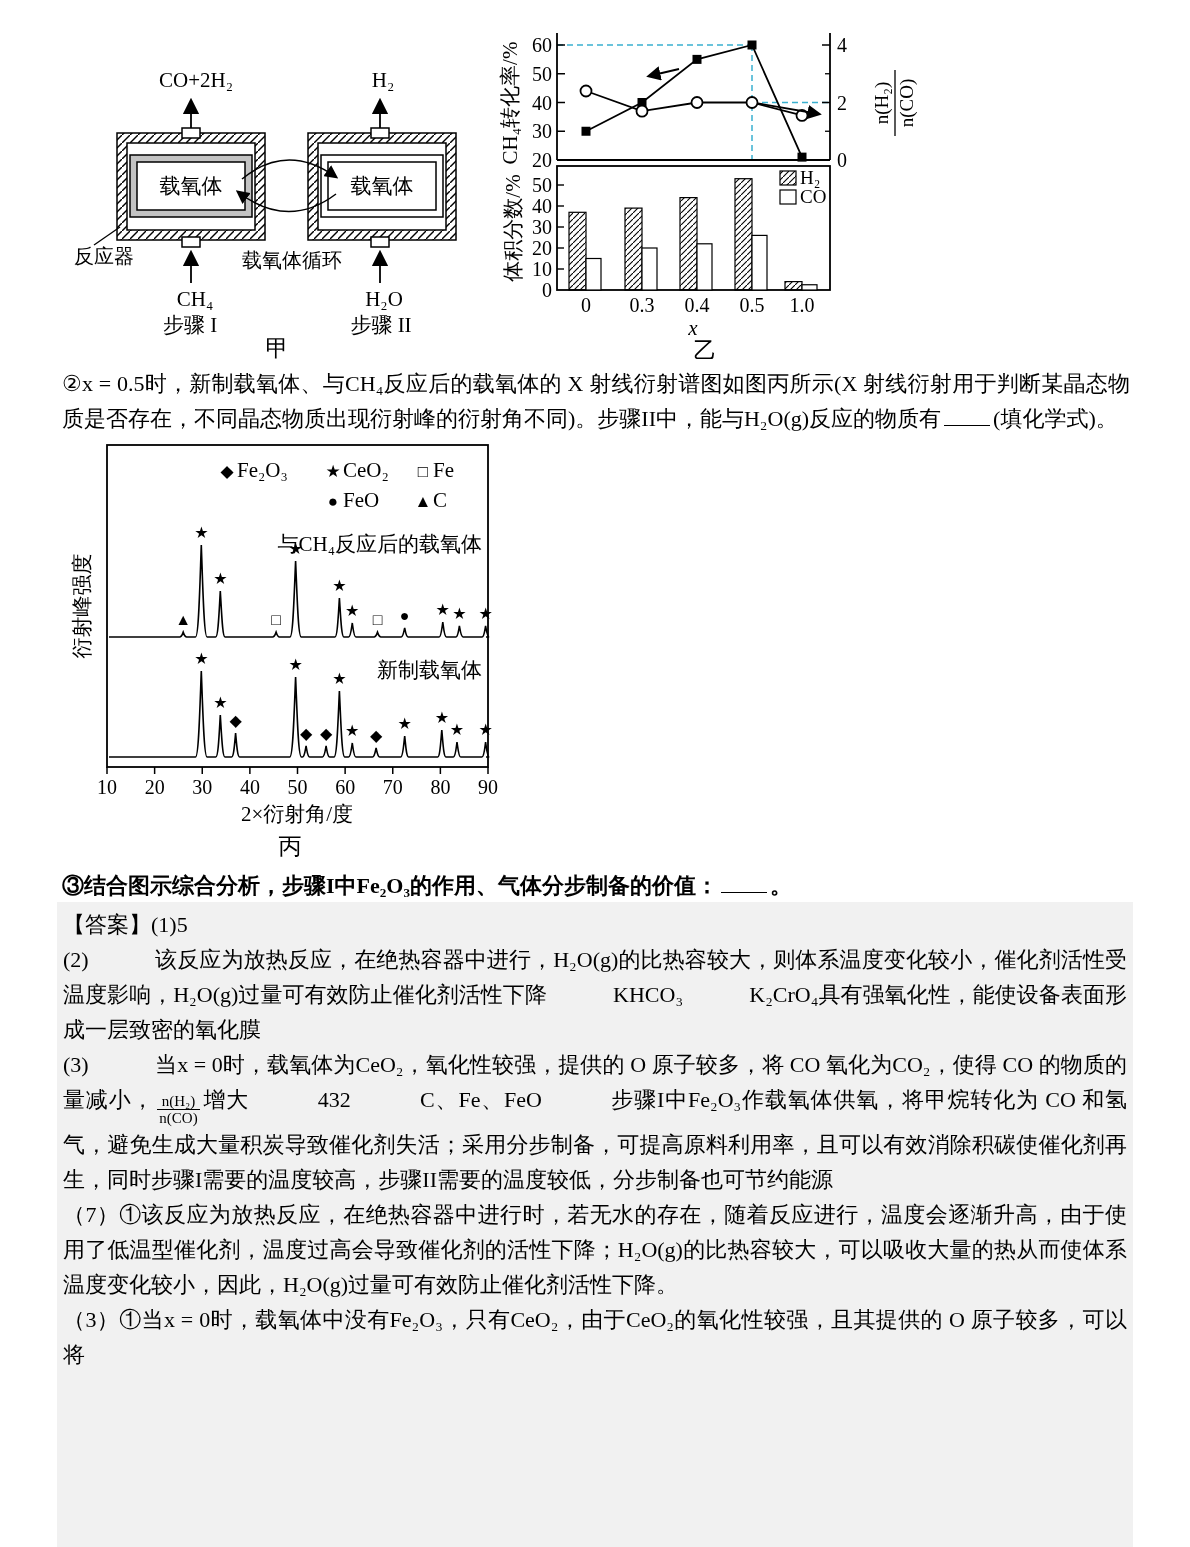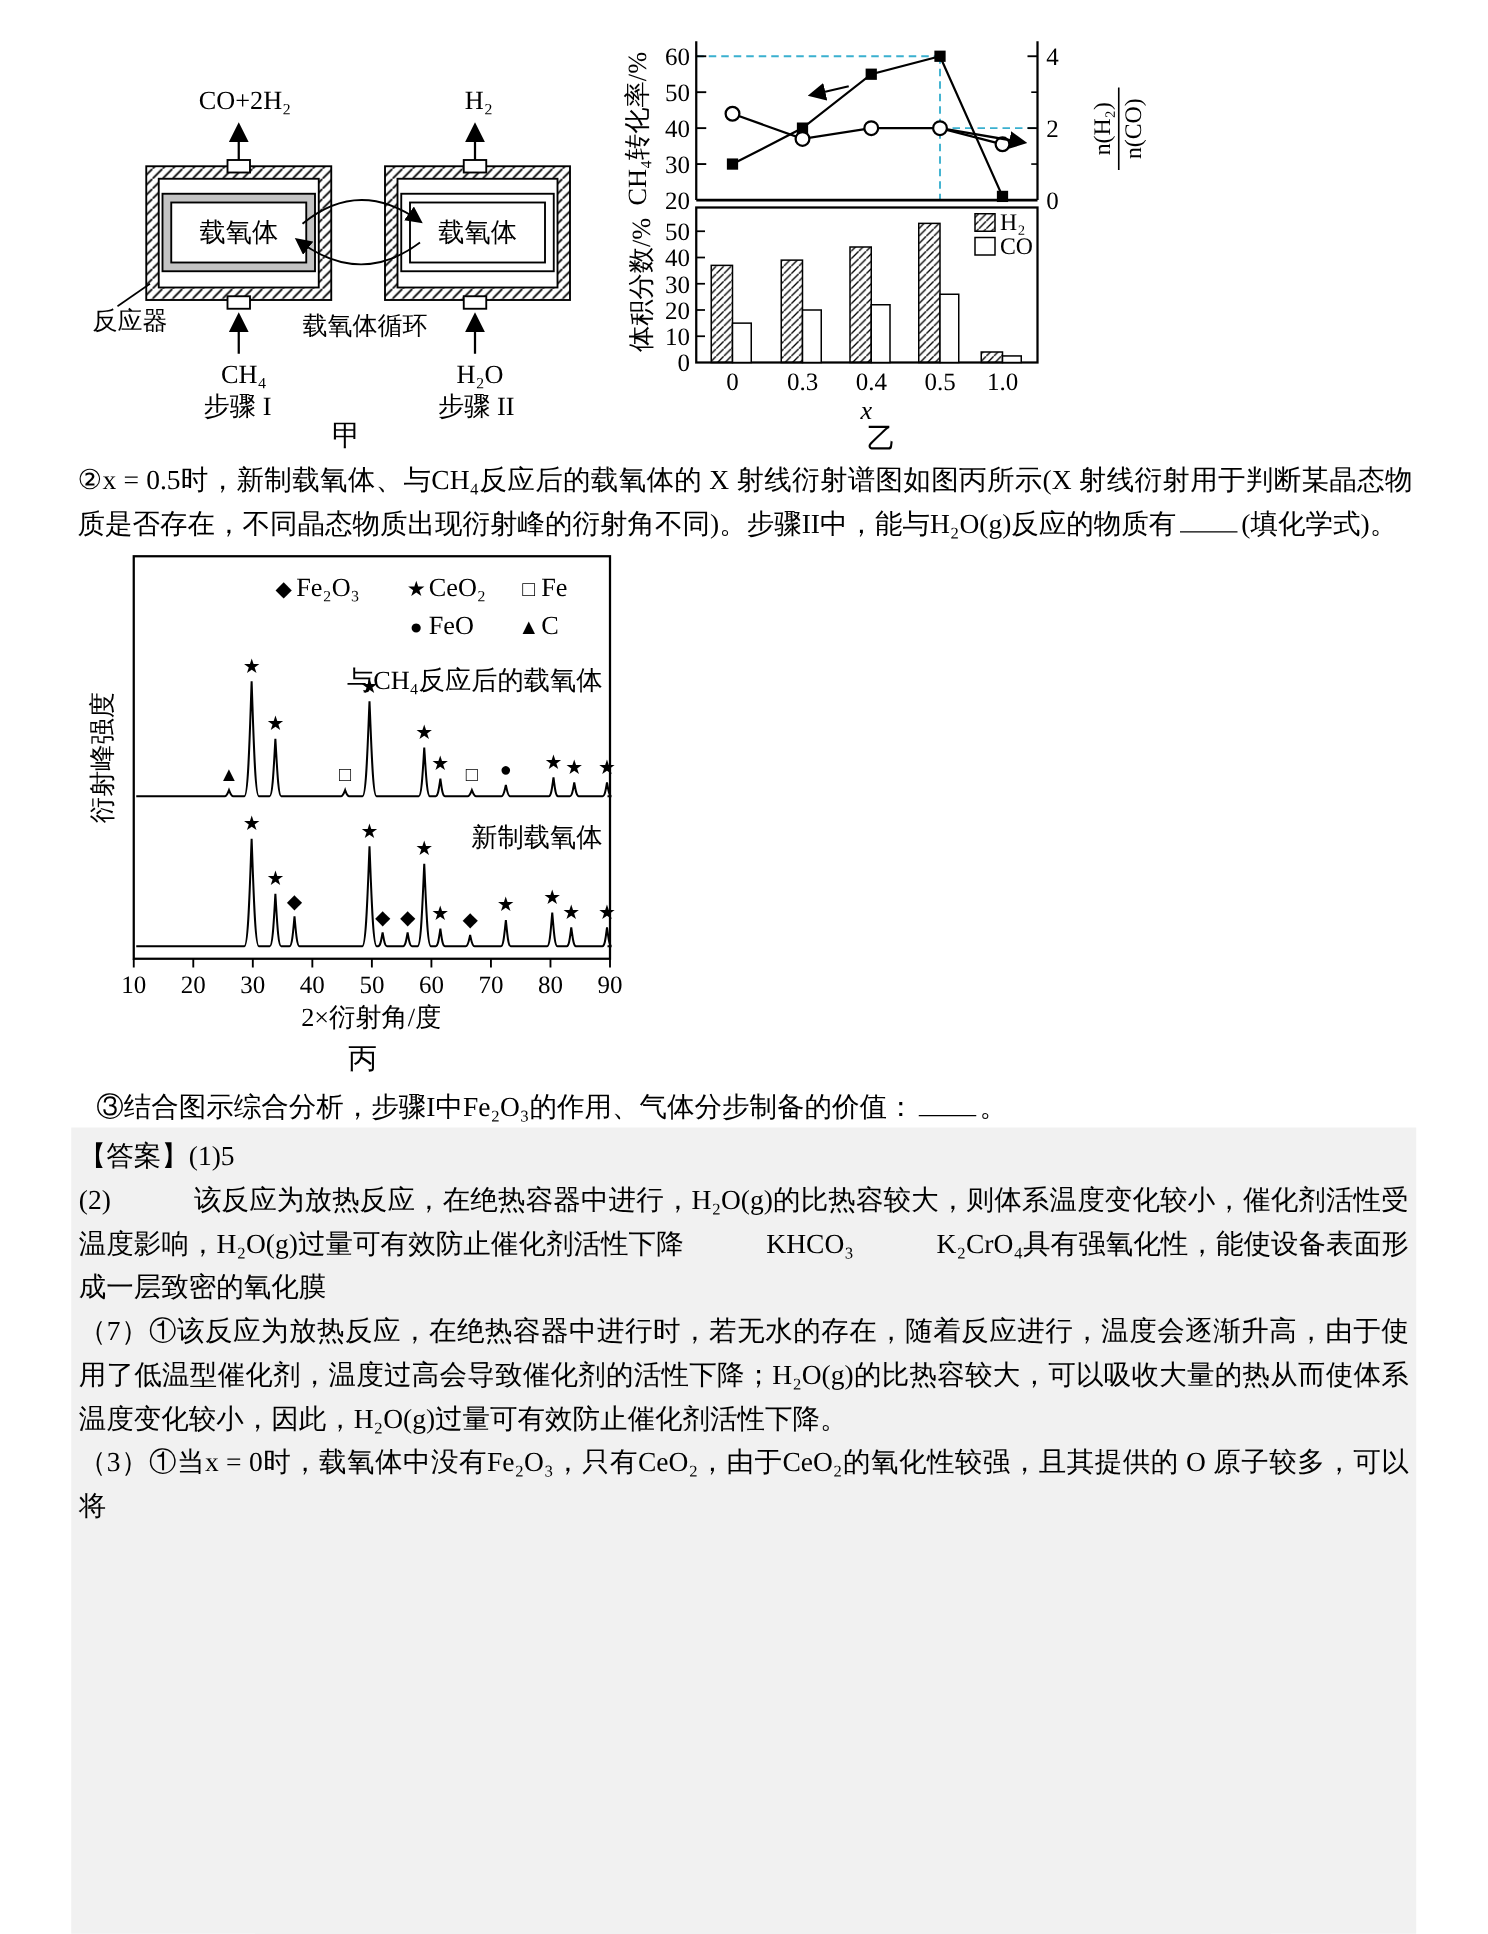--- a/index.html
+++ b/index.html
@@ -19,21 +19,21 @@
     display:inline-block;vertical-align:-16px;text-align:center;
     font-size:15px;line-height:1.1;margin:0 3px;
   }
   .frac .num{border-bottom:1.4px solid #000;padding:0 2px;display:block;}
   .frac .den{display:block;padding:0 2px;}
   #answer-block{
     left:57px;top:902px;width:1076px;height:645px;
     background:#f1f1f1;box-sizing:border-box;padding:5px 6px 0 6px;overflow:hidden;
   }
   #q2{left:62px;top:366px;width:1068px;}
-  #q3{left:77px;top:868px;width:1068px;}
+  #q3{left:62px;top:868px;width:1068px;font-weight:bold;}
 </style>
 </head>
 <body>
 
 <svg id="fig-jia" class="abs" style="left:50px;top:15px;" width="480" height="345" viewBox="0 0 480 345">
     <defs>
     <pattern id="hw" patternUnits="userSpaceOnUse" width="8" height="8">
       <path d="M0,8 L8,0" stroke="#000" stroke-width="1.4"></path>
     </pattern>
     <marker id="ahJ" viewBox="0 0 10 10" refX="8" refY="5" markerWidth="9" markerHeight="9" orient="auto-start-reverse">
@@ -223,15 +223,16 @@
     <text x="410.61875000000003" y="298" font-size="16" text-anchor="middle">★</text>
     <text x="407" y="114" font-size="21" text-anchor="end">与CH₄反应后的载氧体</text>
     <text x="407" y="240" font-size="21" text-anchor="end">新制载氧体</text>
   </svg>
 
 <div id="q3" class="para abs">③结合图示综合分析，步骤I中Fe₂O₃的作用、气体分步制备的价值：<span class="blank"></span>。</div>
 
 <div id="answer-block" class="abs">
     <div class="para">【答案】(1)5</div>
     <div class="para">(2)　　　该反应为放热反应，在绝热容器中进行，H₂O(g)的比热容较大，则体系温度变化较小，催化剂活性受温度影响，H₂O(g)过量可有效防止催化剂活性下降　　　KHCO₃　　　K₂CrO₄具有强氧化性，能使设备表面形成一层致密的氧化膜</div>
+    <div class="para">(3)　　　当x = 0时，载氧体为CeO₂，氧化性较强，提供的 O 原子较多，将 CO 氧化为CO₂，使得 CO 的物质的量减小，<span class="frac"><span class="num">n(H₂)</span><span class="den">n(CO)</span></span>增大　　　432　　　C、Fe、FeO　　　步骤I中Fe₂O₃作载氧体供氧，将甲烷转化为 CO 和氢气，避免生成大量积炭导致催化剂失活；采用分步制备，可提高原料利用率，且可以有效消除积碳使催化剂再生，同时步骤I需要的温度较高，步骤II需要的温度较低，分步制备也可节约能源</div>
     <div class="para">（7）①该反应为放热反应，在绝热容器中进行时，若无水的存在，随着反应进行，温度会逐渐升高，由于使用了低温型催化剂，温度过高会导致催化剂的活性下降；H₂O(g)的比热容较大，可以吸收大量的热从而使体系温度变化较小，因此，H₂O(g)过量可有效防止催化剂活性下降。</div>
     <div class="para">（3）①当x = 0时，载氧体中没有Fe₂O₃，只有CeO₂，由于CeO₂的氧化性较强，且其提供的 O 原子较多，可以将</div>
   </div>
 
 </body></html>

